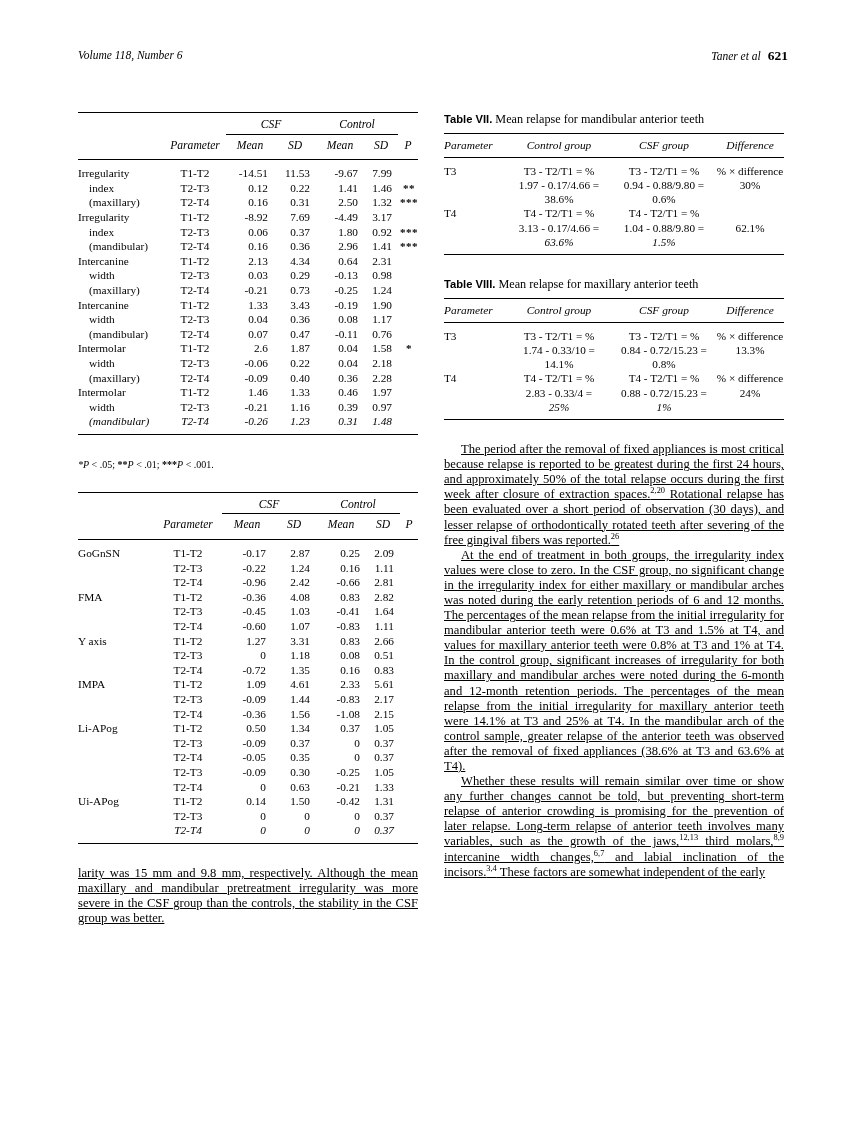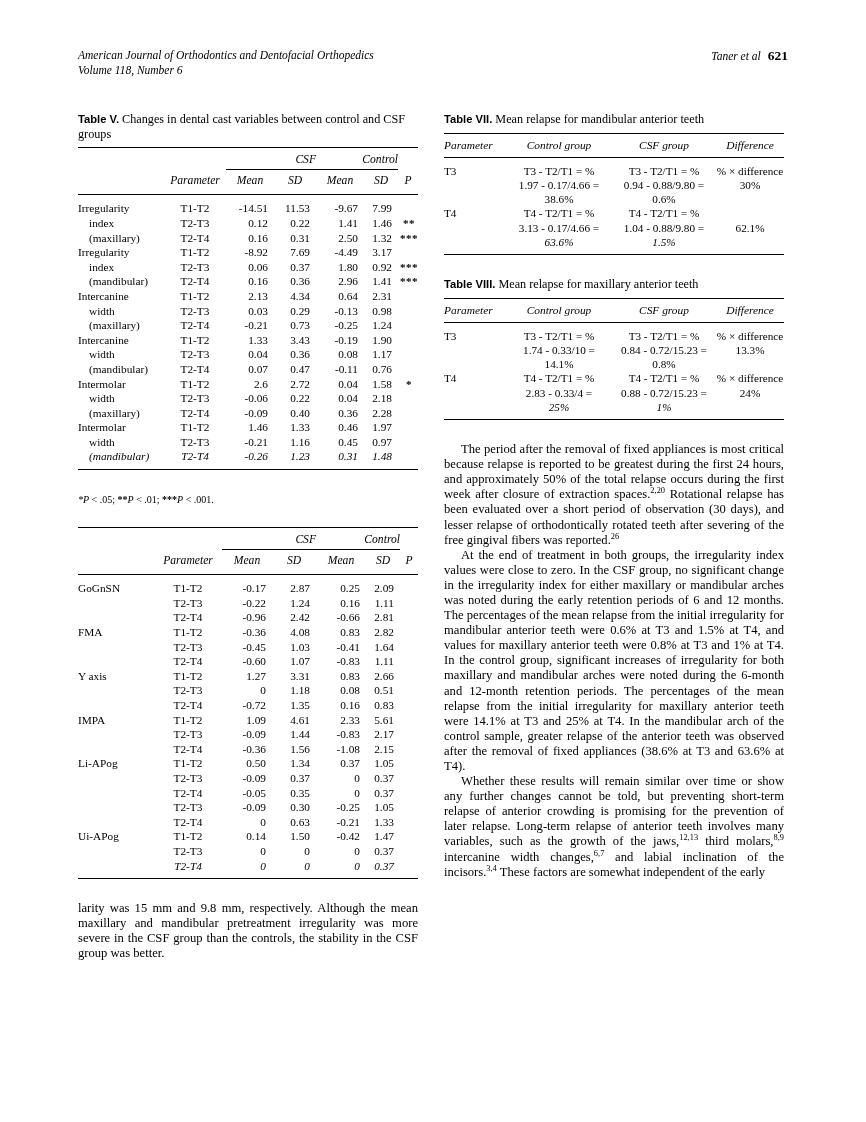--- a/index.html
+++ b/index.html
@@ -33,21 +33,21 @@
     text-indent:0;
   }
   .tbl-title .tnum{font-family:"Liberation Sans",sans-serif;font-weight:bold;font-size:11.2px;}
 
   table{border-collapse:collapse;width:100%;font-size:11.3px;}
   table td,table th{padding:0;font-weight:normal;}
 
   .rule-top{border-top:1.6px solid #000;}
   .rule-dbl{border-top:1.6px solid #000;}
 
-  .grp-head td{font-style:italic;text-align:right;padding-top:5px;padding-bottom:1px;font-size:11.6px;}
+  .grp-head td{font-style:italic;text-align:center;padding-top:5px;padding-bottom:1px;font-size:11.6px;}
   .grp-rule td > span.ul{display:block;border-top:1px solid #000;height:0;}
   .col-head td{font-style:italic;text-align:center;padding-top:4px;padding-bottom:6px;font-size:11.6px;}
 
   td.num{text-align:right;padding-right:6px;}
 
   
   .t5 td, .t6 td{line-height:14.6px;}
   .t5 .pname, .t6 .pname{padding-left:0px;white-space:nowrap;}
   .t5 .pname.ind, .t6 .pname.ind{padding-left:11px;}
   .t5 .param, .t6 .param{text-align:center;white-space:nowrap;}
@@ -64,47 +64,43 @@
   .t7 .hd .hparam,.t8 .hd .hparam{text-align:left;}
   .t7 .cell,.t8 .cell{text-align:center;}
   .t7 .pcol,.t8 .pcol{text-align:left;vertical-align:top;white-space:nowrap;}
 
   
   p.body{
     font-size:12.6px;line-height:15.1px;
     text-align:justify;text-justify:inter-word;
     margin:0;text-indent:17px;
     hyphens:none;
+    text-decoration:underline;
   }
   p.body.noind{text-indent:0;}
   sup{font-size:8.4px;vertical-align:super;line-height:0;}
   .spacer-22{height:22px;}
 </style>
 </head>
 <body>
 
 <div class="page">
 
   <div class="runhead">
     <div class="runhead-left">
-      <div>American Journal of Orthodontics and Dentofacial Orthopedics</div>
       <div>Volume 118, Number 6</div>
     </div>
     <div class="runhead-right">
       <span>Taner et al</span><span class="runhead-page">621</span>
     </div>
   </div>
 
   <div class="col col-left">
 
     <div class="tbl-block">
-      <div class="tbl-title">
-        <span class="tnum">Table V.</span>
-        <span>Changes in dental cast variables between control and CSF groups</span>
-      </div>
       <table class="t5">
         <colgroup>
           <col style="width:86px">
             <col style="width:62px">
             <col style="width:48px">
             <col style="width:42px">
           <col style="width:48px">
             <col style="width:34px">
             <col style="width:20px">
         </colgroup>
@@ -244,21 +240,21 @@
             <td class="num">0.07</td>
             <td class="num">0.47</td>
             <td class="num">-0.11</td>
             <td class="num">0.76</td>
             <td class="sig"></td>
           </tr>
           <tr>
             <td class="pname">Intermolar</td>
             <td class="param">T1-T2</td>
             <td class="num">2.6</td>
-            <td class="num">2.72</td>
+            <td class="num">1.87</td>
             <td class="num">0.04</td>
             <td class="num">1.58</td>
             <td class="sig">*</td>
           </tr>
           <tr>
             <td class="pname ind">width</td>
             <td class="param">T2-T3</td>
             <td class="num">-0.06</td>
             <td class="num">0.22</td>
             <td class="num">0.04</td>
@@ -281,21 +277,21 @@
             <td class="num">1.33</td>
             <td class="num">0.46</td>
             <td class="num">1.97</td>
             <td class="sig"></td>
           </tr>
           <tr>
             <td class="pname ind">width</td>
             <td class="param">T2-T3</td>
             <td class="num">-0.21</td>
             <td class="num">1.16</td>
-            <td class="num">0.45</td>
+            <td class="num">0.39</td>
             <td class="num">0.97</td>
             <td class="sig"></td>
           </tr>
           <tr class="lastbodyrow">
             <td class="pname ind">(mandibular)</td>
             <td class="param">T2-T4</td>
             <td class="num">-0.26</td>
             <td class="num">1.23</td>
             <td class="num">0.31</td>
             <td class="num">1.48</td>
@@ -508,21 +504,21 @@
             <td class="num">-0.21</td>
             <td class="num">1.33</td>
             <td class="sig"></td>
           </tr>
           <tr>
             <td class="pname">Ui-APog</td>
             <td class="param">T1-T2</td>
             <td class="num">0.14</td>
             <td class="num">1.50</td>
             <td class="num">-0.42</td>
-            <td class="num">1.47</td>
+            <td class="num">1.31</td>
             <td class="sig"></td>
           </tr>
           <tr>
             <td class="pname"></td>
             <td class="param">T2-T3</td>
             <td class="num">0</td>
             <td class="num">0</td>
             <td class="num">0</td>
             <td class="num">0.37</td>
             <td class="sig"></td>

